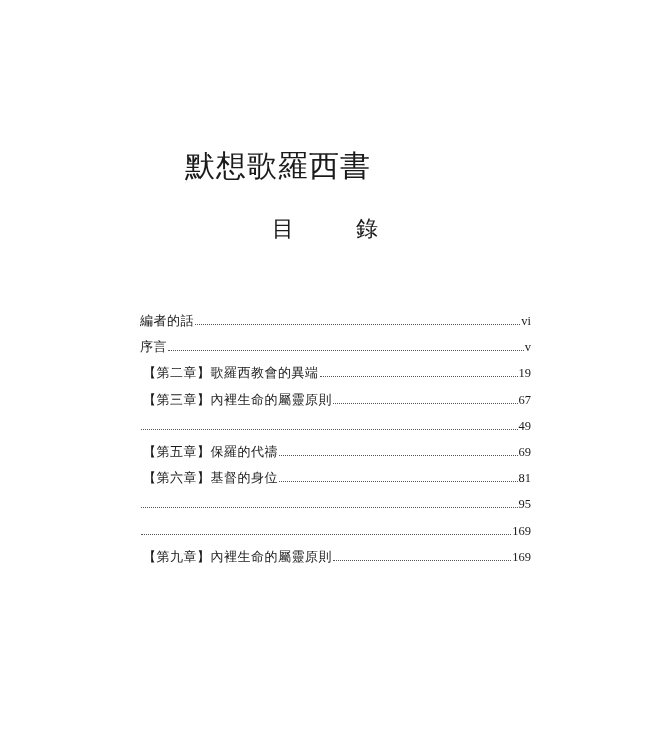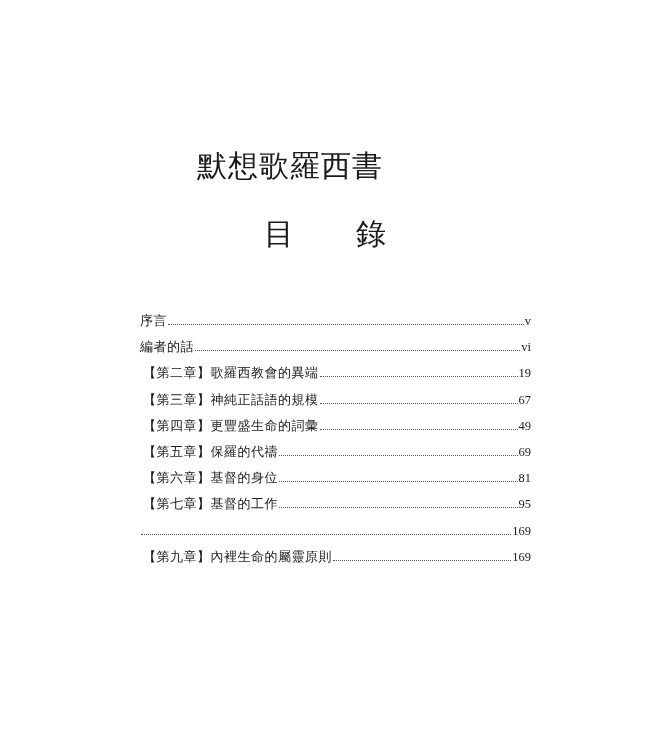--- a/index.html
+++ b/index.html
@@ -11,36 +11,36 @@
       width: 650px;
       height: 750px;
       position: relative;
       overflow: hidden;
       color: #1a1a1a;
       font-family: "DejaVu Sans", sans-serif;
     }
     .book-title {
       position: absolute;
       top: 146px;
-      left: 16px;
+      left: 4px;
       width: 548px;
       text-align: center;
       font-size: 30px;
       letter-spacing: 1px;
       font-family: "DejaVu Sans", sans-serif;
       font-weight: normal;
       margin: 0;
     }
     .toc-heading {
       position: absolute;
       top: 214px;
       left: 0;
       width: 650px;
       text-align: center;
-      font-size: 30px;
+      font-size: 22px;
       margin: 0;
       font-weight: normal;
     }
     .toc-heading span {
       display: inline-block;
     }
     .toc-heading .gap {
       width: 62px;
     }
     .toc-list {
@@ -83,56 +83,54 @@
 <body>
 
 <h1 class="book-title">默想歌羅西書</h1>
 
 <h2 class="toc-heading">
   <span>目</span><span class="gap"></span><span>錄</span>
 </h2>
 
 <ul class="toc-list">
   <li class="toc-item">
+    <span class="label">編者的話</span>
+    <span class="dots"></span>
+    <span class="page">vi</span>
+  </li>
+  <li class="toc-item">
     <span class="label">序言</span>
     <span class="dots"></span>
     <span class="page">v</span>
-  </li>
-  <li class="toc-item">
-    <span class="label">編者的話</span>
-    <span class="dots"></span>
-    <span class="page">vi</span>
   </li>
   <li class="toc-item indent">
     <span class="label">【第二章】歌羅西教會的異端</span>
     <span class="dots"></span>
     <span class="page">19</span>
   </li>
   <li class="toc-item indent">
-    <span class="label">【第三章】神純正話語的規模</span>
+    <span class="label">【第三章】內裡生命的屬靈原則</span>
     <span class="dots"></span>
     <span class="page">67</span>
   </li>
   <li class="toc-item indent">
-    <span class="label">【第四章】更豐盛生命的詞彙</span>
     <span class="dots"></span>
     <span class="page">49</span>
   </li>
   <li class="toc-item indent">
     <span class="label">【第五章】保羅的代禱</span>
     <span class="dots"></span>
     <span class="page">69</span>
   </li>
   <li class="toc-item indent">
     <span class="label">【第六章】基督的身位</span>
     <span class="dots"></span>
     <span class="page">81</span>
   </li>
   <li class="toc-item indent">
-    <span class="label">【第七章】基督的工作</span>
     <span class="dots"></span>
     <span class="page">95</span>
   </li>
   <li class="toc-item indent">
     <span class="dots"></span>
     <span class="page">169</span>
   </li>
   <li class="toc-item indent">
     <span class="label">【第九章】內裡生命的屬靈原則</span>
     <span class="dots"></span>

